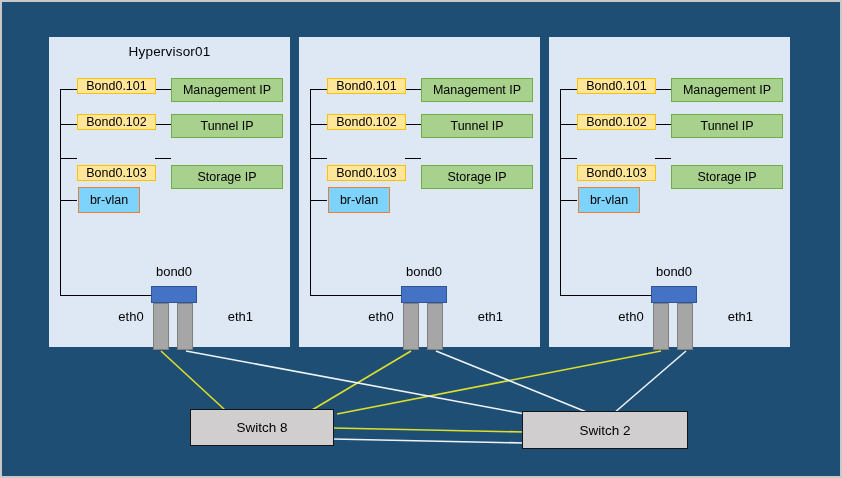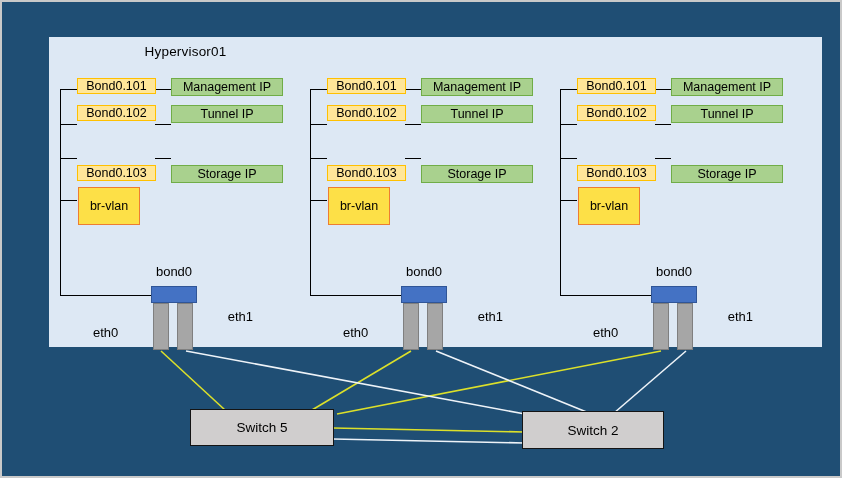--- a/index.html
+++ b/index.html
@@ -9,62 +9,61 @@
     background:#1F4E74;
     border:2px solid #C9C9C9;
     box-sizing:border-box;
     overflow:hidden;
     font-family:"Liberation Sans", sans-serif;
     color:#000;
   }
   .panel{
     position:absolute;top:35px;width:241px;height:310px;
     background:#DDE8F4;
-    padding-left:32px;
   }
   .panel.p1{left:47px}.panel.p2{left:297px}.panel.p3{left:547px}
   .panel-title{
     position:absolute;top:7px;left:0;width:100%;
     text-align:center;font-size:13.5px;letter-spacing:.2px;
   }
   
   .cline{position:absolute;background:#000;}
   .vline{left:11px;top:52px;width:1.2px;height:206px;}
   .stub-l{left:11px;width:17px;height:1.2px;}
   .stub-r{left:106px;width:16px;height:1.2px;}
   .st1{top:52px}.st2{top:87px}.st3{top:121px}.st4{top:163px}
   .bline{left:11px;top:258px;width:92px;height:1.2px;}
   
   .nbox{
     position:absolute;box-sizing:border-box;
     display:flex;align-items:center;justify-content:center;
     font-size:12.5px;
   }
   .vlanbox{left:28px;width:79px;height:16px;background:#FFE699;border:1.5px solid #FFC000;}
-  .ipbox{left:122px;width:112px;height:18px;background:#A9D18E;border:1.5px solid #70AD47;}
-  .r1{top:41px}.r2{top:68px}.r3{top:128px}
-  .brvlan{left:29px;top:150px;width:62px;height:38px;background:#fde047;border:1.5px solid #ED7D31;}
+  .ipbox{left:122px;width:112px;height:24px;background:#A9D18E;border:1.5px solid #70AD47;}
+  .r1{top:41px}.r2{top:77px}.r3{top:128px}
+  .brvlan{left:29px;top:150px;width:62px;height:26px;background:#7dd3fc;border:1.5px solid #ED7D31;}
   .bondlabel{position:absolute;top:227px;left:75px;width:100px;text-align:center;font-size:13px;}
   .bondbox{position:absolute;left:102px;top:249px;width:46px;height:17px;box-sizing:border-box;
     background:#4472C4;border:1px solid #2F5597;}
   .leg{position:absolute;top:266px;width:16px;height:47px;box-sizing:border-box;
     background:#A6A6A6;border:1px solid #7F7F7F;}
   .legl{left:104px}.legr{left:128px}
   .ethlabel{position:absolute;top:272px;width:52px;font-size:13px;}
-  .eth0{left:44px;text-align:left;margin-top:16px;}
+  .eth0{left:56px;text-align:center;}
   .eth1{left:152px;text-align:right;}
   
   .switch{
     position:absolute;box-sizing:border-box;
     background:#D0CECE;border:1.5px solid #141414;
     display:flex;align-items:center;justify-content:center;
     font-size:13.5px;
   }
   .sw1{left:188px;top:407px;width:144px;height:37px;}
-  .sw2{left:520px;top:409px;width:142px;height:38px;}
+  .sw2{left:520px;top:409px;width:166px;height:38px;}
   .links{position:absolute;left:0;top:0;width:842px;height:478px;}
 </style>
 </head>
 <body>
 
 <div class="canvas">
 
   <div class="panel p1">
     <div class="panel-title">Hypervisor01</div>
     <div class="cline vline"></div>
@@ -146,19 +145,19 @@
     <line x1="409" y1="349" x2="310" y2="408" stroke="#DCE02A" stroke-width="1.6"></line>
     <line x1="659" y1="349" x2="335" y2="412" stroke="#DCE02A" stroke-width="1.6"></line>
     <line x1="184" y1="349" x2="523" y2="412" stroke="#EEF3F8" stroke-width="1.6"></line>
     <line x1="434" y1="349" x2="587" y2="411" stroke="#EEF3F8" stroke-width="1.6"></line>
     <line x1="684" y1="349" x2="612" y2="411" stroke="#EEF3F8" stroke-width="1.6"></line>
     <line x1="331" y1="426" x2="522" y2="430" stroke="#DCE02A" stroke-width="1.6"></line>
     <line x1="331" y1="437" x2="522" y2="441" stroke="#EEF3F8" stroke-width="1.6"></line>
   </svg>
 
   <div class="switch sw1">
-    <span>Switch 5</span>
+    <span>Switch 8</span>
   </div>
   <div class="switch sw2">
     <span>Switch 2</span>
   </div>
 
 </div>
 
 </body></html>

